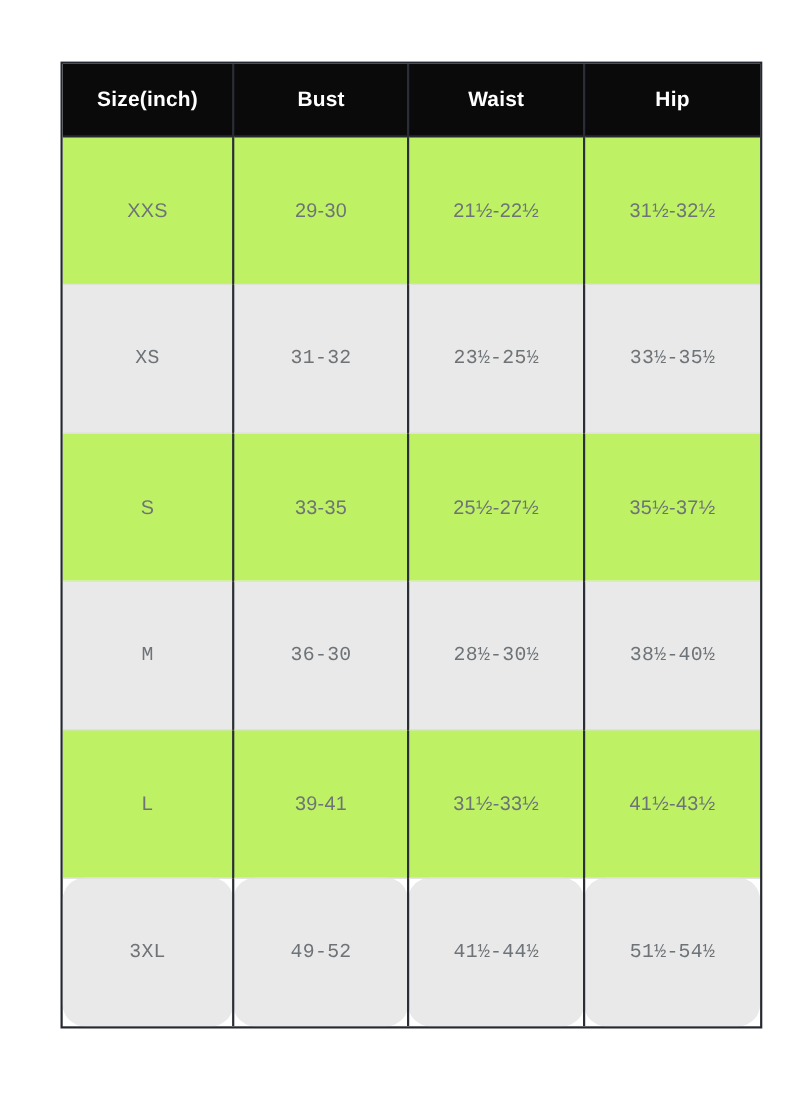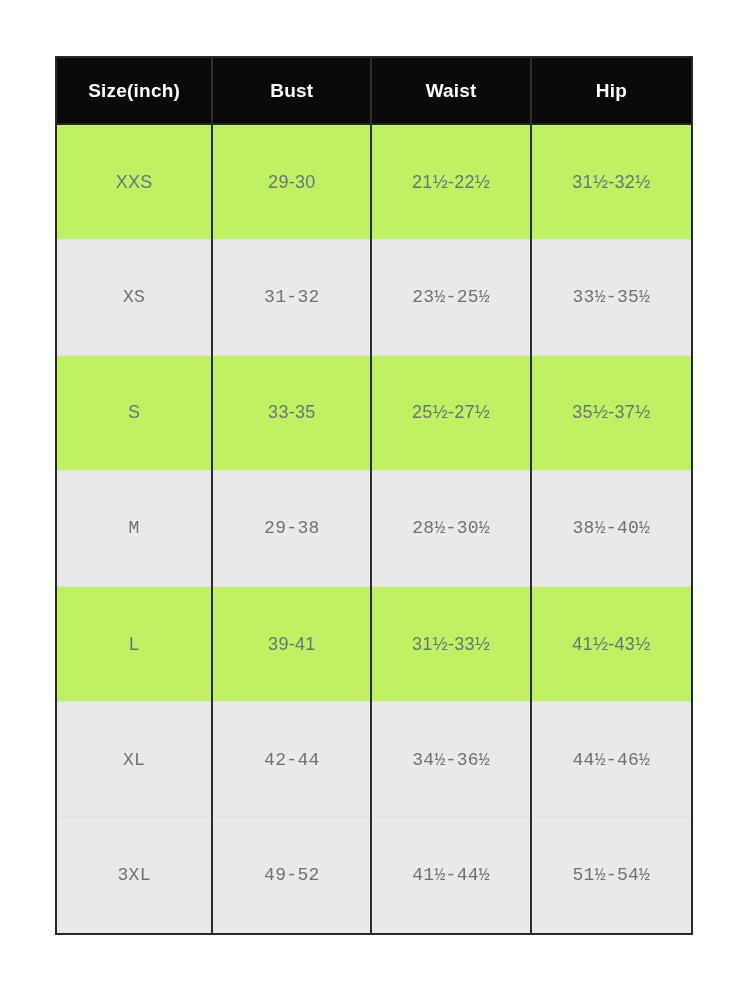--- a/index.html
+++ b/index.html
@@ -83,20 +83,21 @@
     vertical-align: middle;
     padding: 0;
     border-right: 2.5px solid #2b2e36;
     border-bottom: 1px solid #e0e0e0;
   }
   tbody td:last-child {
     border-right: none;
   }
   tbody tr:last-child td {
     border-bottom: none;
+    border-radius: 20px;
   }
 </style>
 </head>
 <body>
 
 <div class="page">
 
   <div class="size-chart">
     <table class="chart-table">
       <colgroup>
@@ -129,35 +130,29 @@
           <td>33½-35½</td>
         </tr>
         <tr class="row-odd">
           <td>S</td>
           <td>33-35</td>
           <td>25½-27½</td>
           <td>35½-37½</td>
         </tr>
         <tr class="row-even">
           <td>M</td>
-          <td>29-38</td>
+          <td>36-30</td>
           <td>28½-30½</td>
           <td>38½-40½</td>
         </tr>
         <tr class="row-odd">
           <td>L</td>
           <td>39-41</td>
           <td>31½-33½</td>
           <td>41½-43½</td>
-        </tr>
-        <tr class="row-even">
-          <td>XL</td>
-          <td>42-44</td>
-          <td>34½-36½</td>
-          <td>44½-46½</td>
         </tr>
         <tr class="row-even">
           <td>3XL</td>
           <td>49-52</td>
           <td>41½-44½</td>
           <td>51½-54½</td>
         </tr>
       </tbody>
     </table>
   </div>

